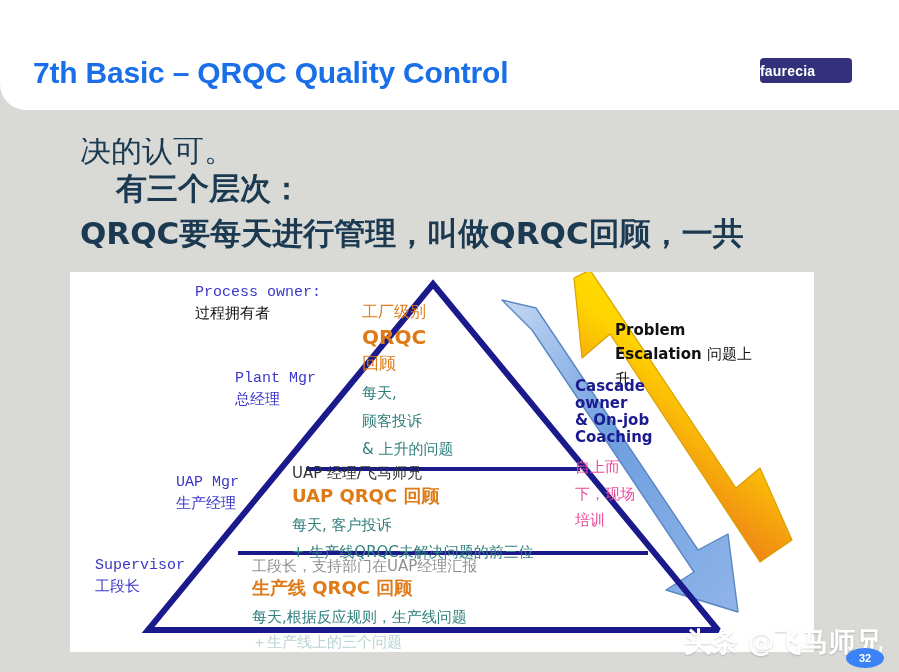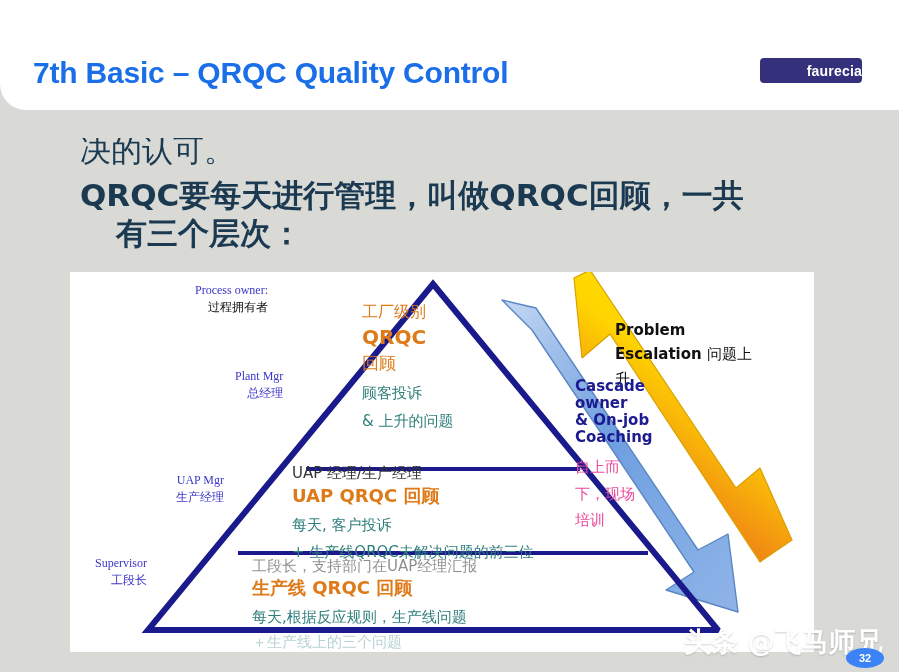--- a/index.html
+++ b/index.html
@@ -23,23 +23,23 @@
     border-bottom-right-radius:26px;
     z-index:2;
   }
   #slide-title{
     position:absolute;left:33px;top:56px;
     font-size:30px;font-weight:bold;color:#1a6fe8;
     letter-spacing:-0.2px;white-space:nowrap;
     font-family:"Liberation Sans","DejaVu Sans",sans-serif;
   }
   #brand-logo{
-    position:absolute;left:760px;top:58px;width:102px;height:25px;
+    position:absolute;left:760px;top:58px;width:92px;height:25px;
     background:#34307b;border-radius:4px;
-    display:flex;align-items:center;justify-content:flex-end;
+    display:flex;align-items:center;justify-content:flex-start;
   }
   #brand-logo span{
     color:#ffffff;font-size:14px;font-weight:bold;letter-spacing:0.2px;
   }
 
   
   #body-text{
     position:absolute;left:80px;top:132px;width:800px;
     color:#1b3a52;
     font-family:"DejaVu Sans","Liberation Sans",sans-serif;
@@ -54,22 +54,22 @@
     position:absolute;left:70px;top:272px;width:744px;height:380px;
     background:#ffffff;overflow:hidden;
   }
 
   
   #pyramid-svg{position:absolute;left:0;top:0;width:744px;height:380px;}
 
   
   .role-label{
     position:absolute;color:#3b36c8;
-    font-family:Liberation Serif, serif;
-    font-size:12px;line-height:1.45;text-align:right;white-space:nowrap;
+    font-family:Liberation Mono, monospace;
+    font-size:15px;line-height:1.45;text-align:left;white-space:nowrap;
   }
   .role-label .cn{display:block;}
   #role-process-owner{left:125px;top:10px;}
   #role-process-owner .cn{color:#111111;}
   #role-plant-mgr{left:165px;top:96px;}
   #role-uap-mgr{left:78px;top:200px;margin-left:28px;}
   #role-supervisor{left:25px;top:283px;}
 
   
   .tier{
@@ -134,22 +134,22 @@
 <div id="header-shadow"></div>
 <div id="header-band">
   <div id="slide-title">7th Basic – QRQC Quality Control</div>
   <div id="brand-logo">
     <span>faurecia</span>
   </div>
 </div>
 
 <div id="body-text">
   <div class="para-line" id="para-line-1">决的认可。</div>
+  <div class="para-line" id="para-line-3">有三个层次：</div>
   <div class="para-line" id="para-line-2">QRQC要每天进行管理，叫做QRQC回顾，一共</div>
-  <div class="para-line" id="para-line-3">有三个层次：</div>
 </div>
 
 <div id="diagram-panel">
 
   <svg id="pyramid-svg" viewBox="0 0 744 380">
     <defs>
       <linearGradient id="gradCascade" x1="0" y1="0" x2="1" y2="1">
         <stop offset="0%" stop-color="#c5d8f2"></stop>
         <stop offset="45%" stop-color="#6f9fe0"></stop>
         <stop offset="100%" stop-color="#8fb4e8"></stop>
@@ -193,26 +193,27 @@
   </div>
   <div class="role-label" id="role-supervisor">
     <span>Supervisor</span>
     <span class="cn">工段长</span>
   </div>
 
   <div class="tier" id="tier-top">
     <div class="l1 t-orange">工厂级别</div>
     <div class="l2 t-orange-b">QRQC</div>
     <div class="l3 t-orange">回顾</div>
+    <div class="l4 t-teal">每天,</div>
     <div class="l5 t-teal">顾客投诉</div>
     <div class="l6 t-teal">&amp; 上升的问题</div>
   </div>
 
   <div class="tier" id="tier-mid">
-    <div class="l1 t-dark">UAP 经理/生产经理</div>
+    <div class="l1 t-dark">UAP 经理/飞马师兄</div>
     <div class="l2 t-orange-b">UAP QRQC 回顾</div>
     <div class="l3 t-teal">每天, 客户投诉</div>
     <div class="l4 t-teal">+ 生产线QRQC未解决问题的前三位</div>
   </div>
 
   <div class="tier" id="tier-bot">
     <div class="l1 t-dark">工段长，支持部门在UAP经理汇报</div>
     <div class="l2 t-orange-b">生产线 QRQC 回顾</div>
     <div class="l3 t-teal">每天,根据反应规则，生产线问题</div>
     <div class="l4 t-teal">＋生产线上的三个问题</div>

